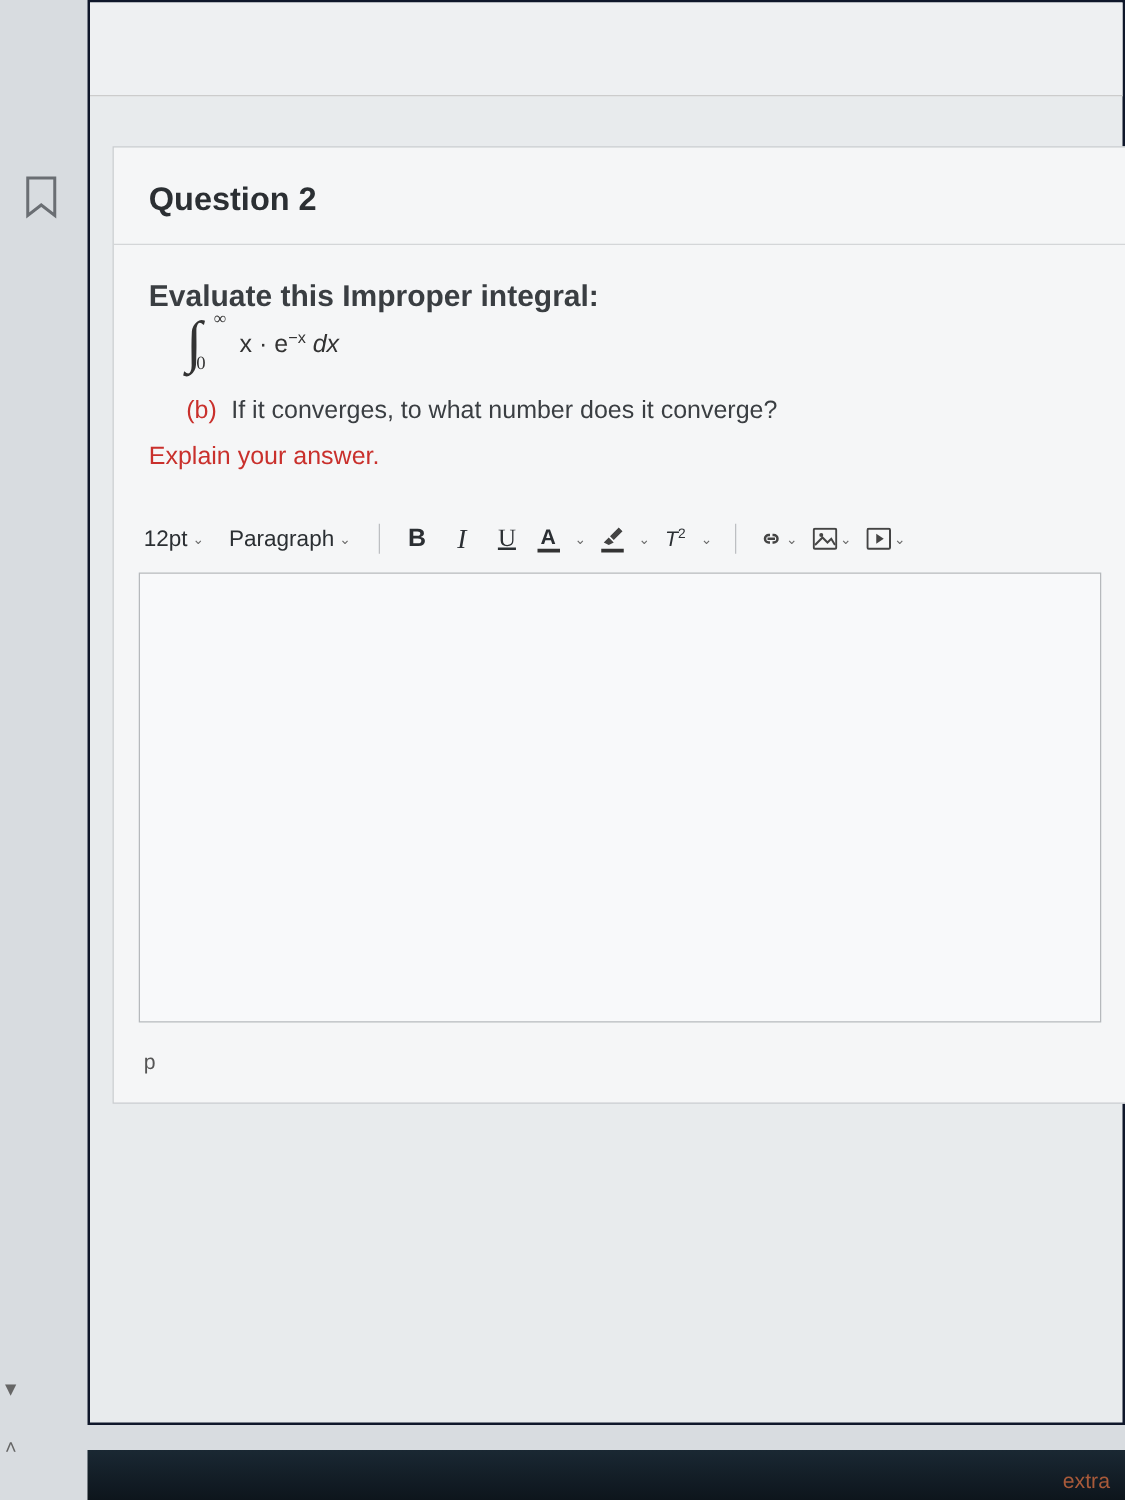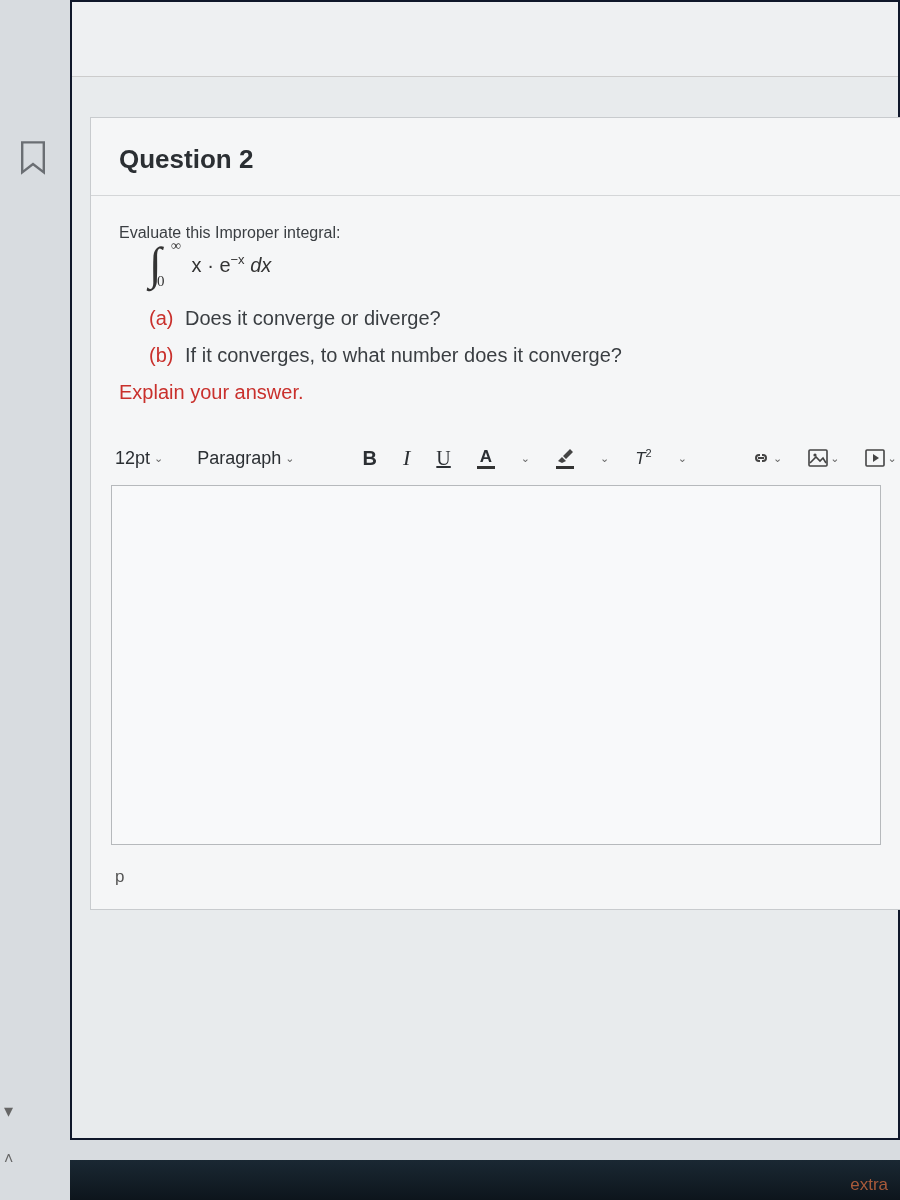--- a/index.html
+++ b/index.html
@@ -44,23 +44,24 @@
   }
   .question-title {
     font-size: 26px;
     font-weight: 700;
     color: #2b2f33;
   }
   .question-body {
     padding: 28px 28px 10px 28px;
   }
   .prompt-line {
-    font-size: 16px;
+    font-size: 24px;
     color: #3a3e42;
     margin-bottom: 0;
+    font-weight: bold;
   }
   .integral-row {
     display: flex;
     align-items: center;
     margin: 4px 0 24px 30px;
     font-size: 22px;
     color: #333;
   }
   .integral-sym {
     font-size: 46px;
@@ -100,21 +101,21 @@
     display: flex;
     gap: 22px;
     padding: 8px 20px 12px 20px;
     font-size: 18px;
     color: #2b2f33;
   }
   .editor-menus span { cursor: pointer; }
   .toolbar {
     display: flex;
     align-items: center;
-    gap: 26px;
+    gap: 12px;
     padding: 8px 20px 14px 20px;
     font-size: 18px;
     color: #2b2f33;
     flex-wrap: nowrap;
     overflow: hidden;
   }
   .tool-dd {
     display: inline-flex;
     align-items: center;
     gap: 4px;
@@ -239,24 +240,20 @@
 
       <div class="integral-row">
         <span class="integral-sym">
           ∫
           <span class="int-inf">∞</span>
           <span class="int-zero">0</span>
         </span>
         <span class="integrand">x · e<span class="sup">−x</span> <span style="font-style:italic;">dx</span></span>
       </div>
 
-      <div class="part-a">
-        <span class="part-label">(a)</span>
-        <span>Does it converge or diverge?</span>
-      </div>
 
       <div class="part-b">
         <span class="part-label">(b)</span>
         <span>If it converges, to what number does it converge?</span>
       </div>
 
       <div class="explain">Explain your answer.</div>
     </div>
 
 

